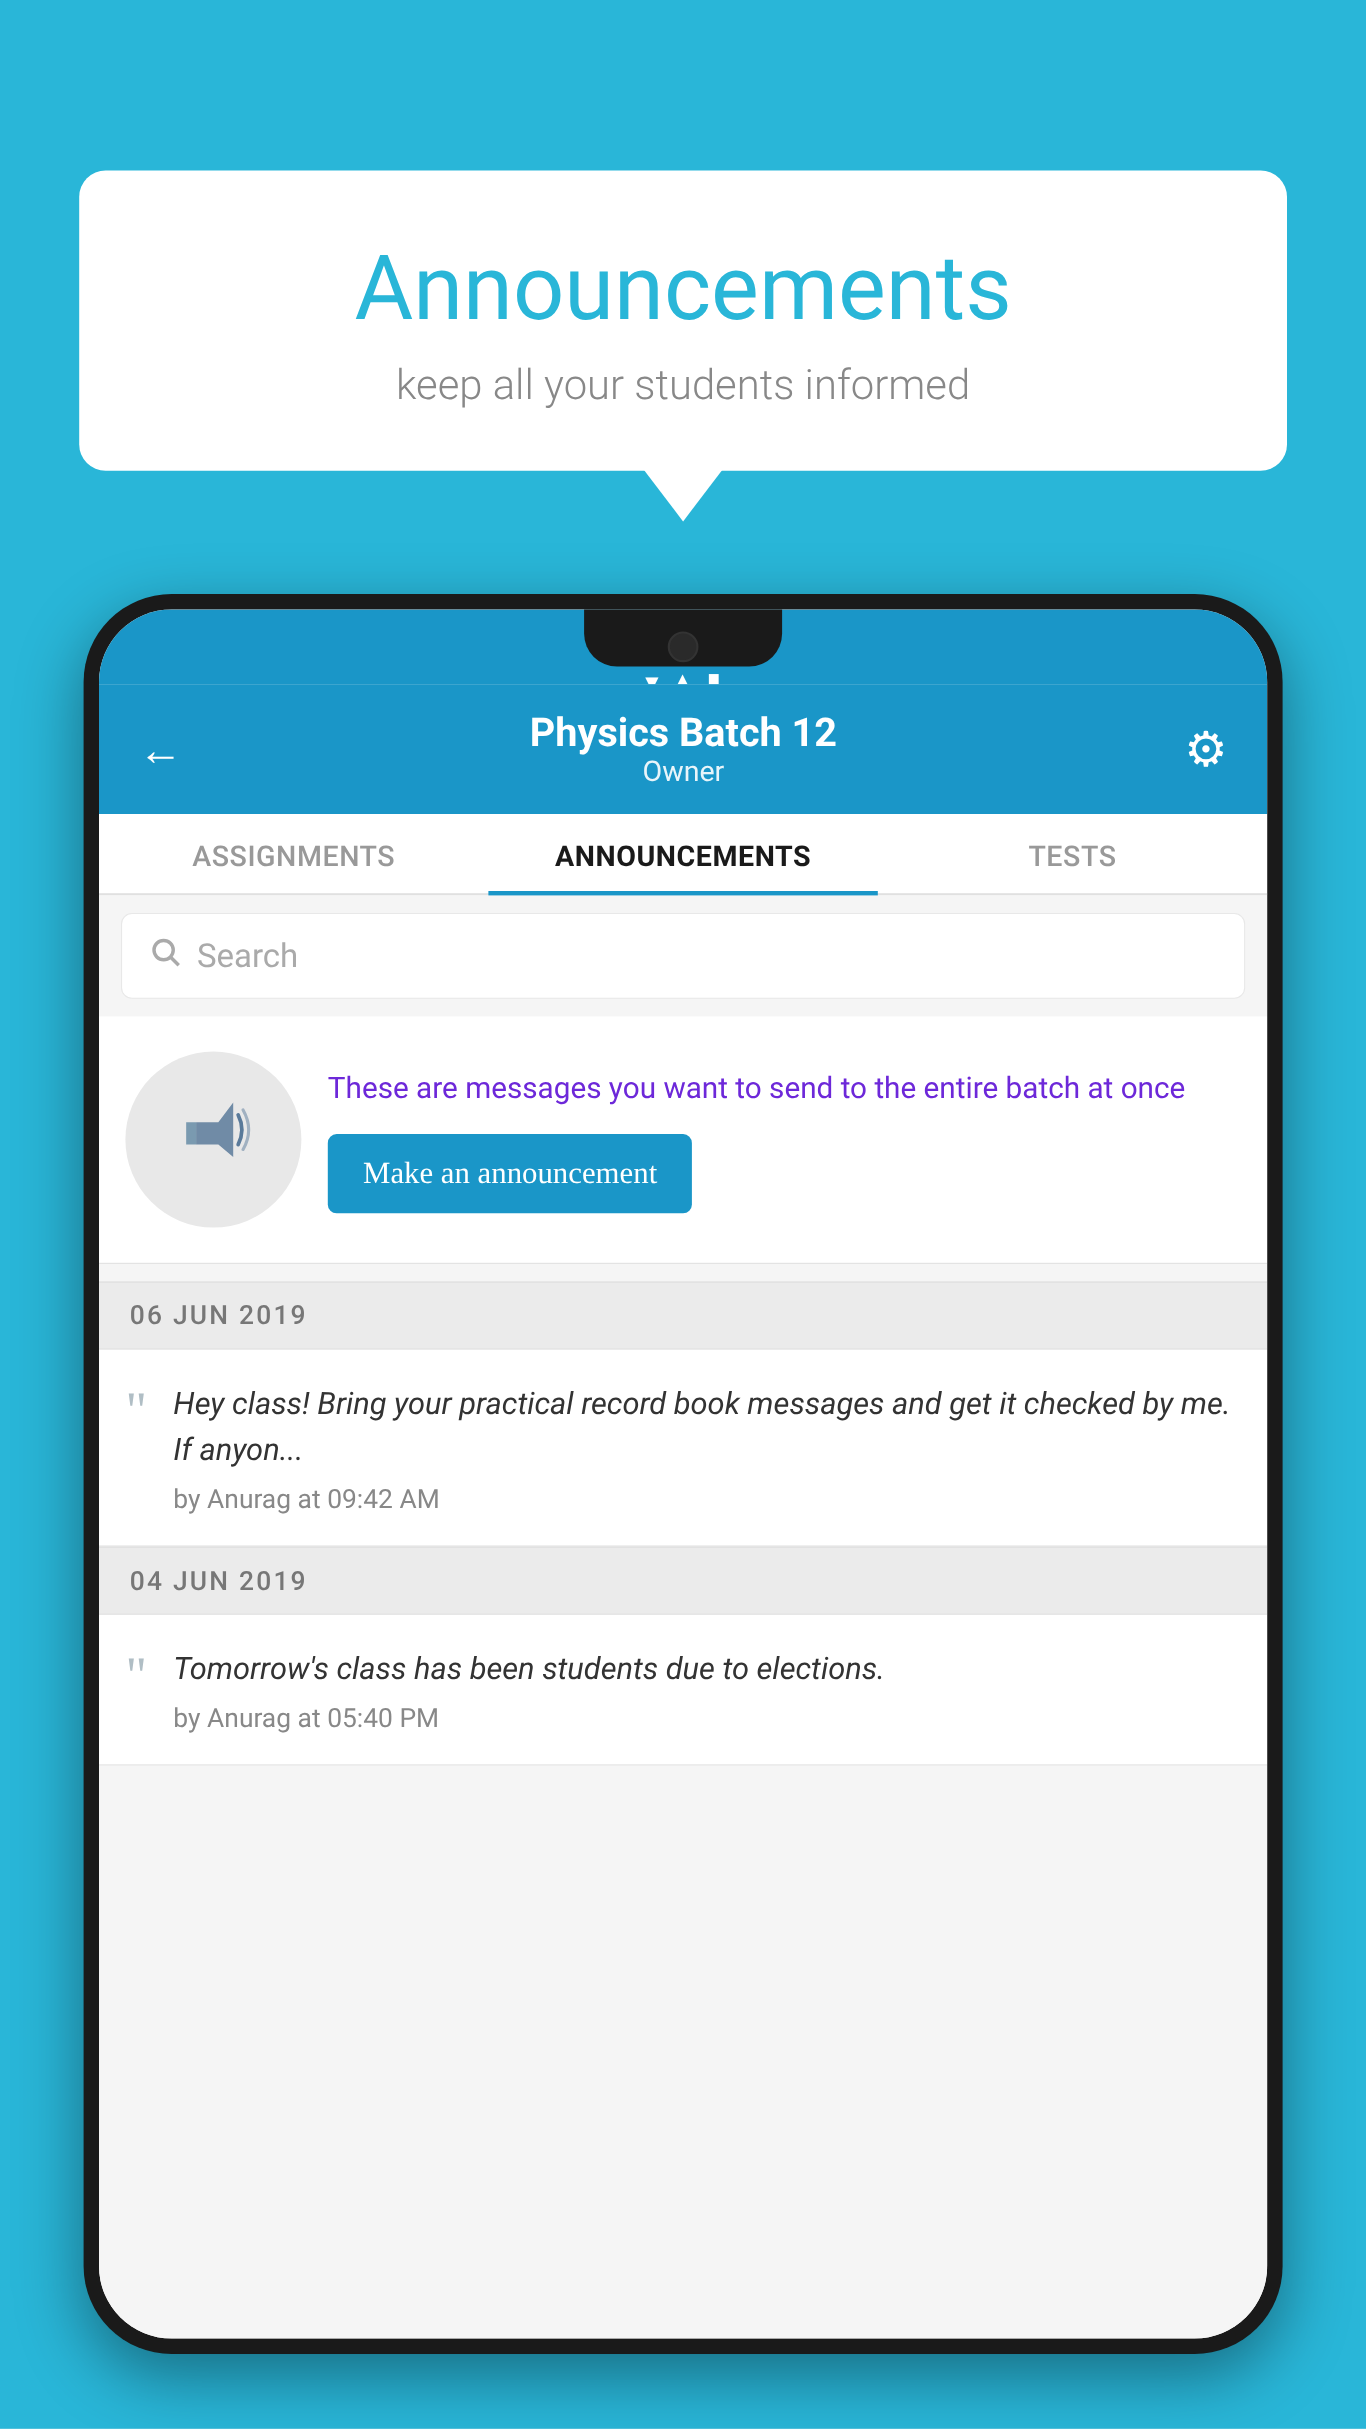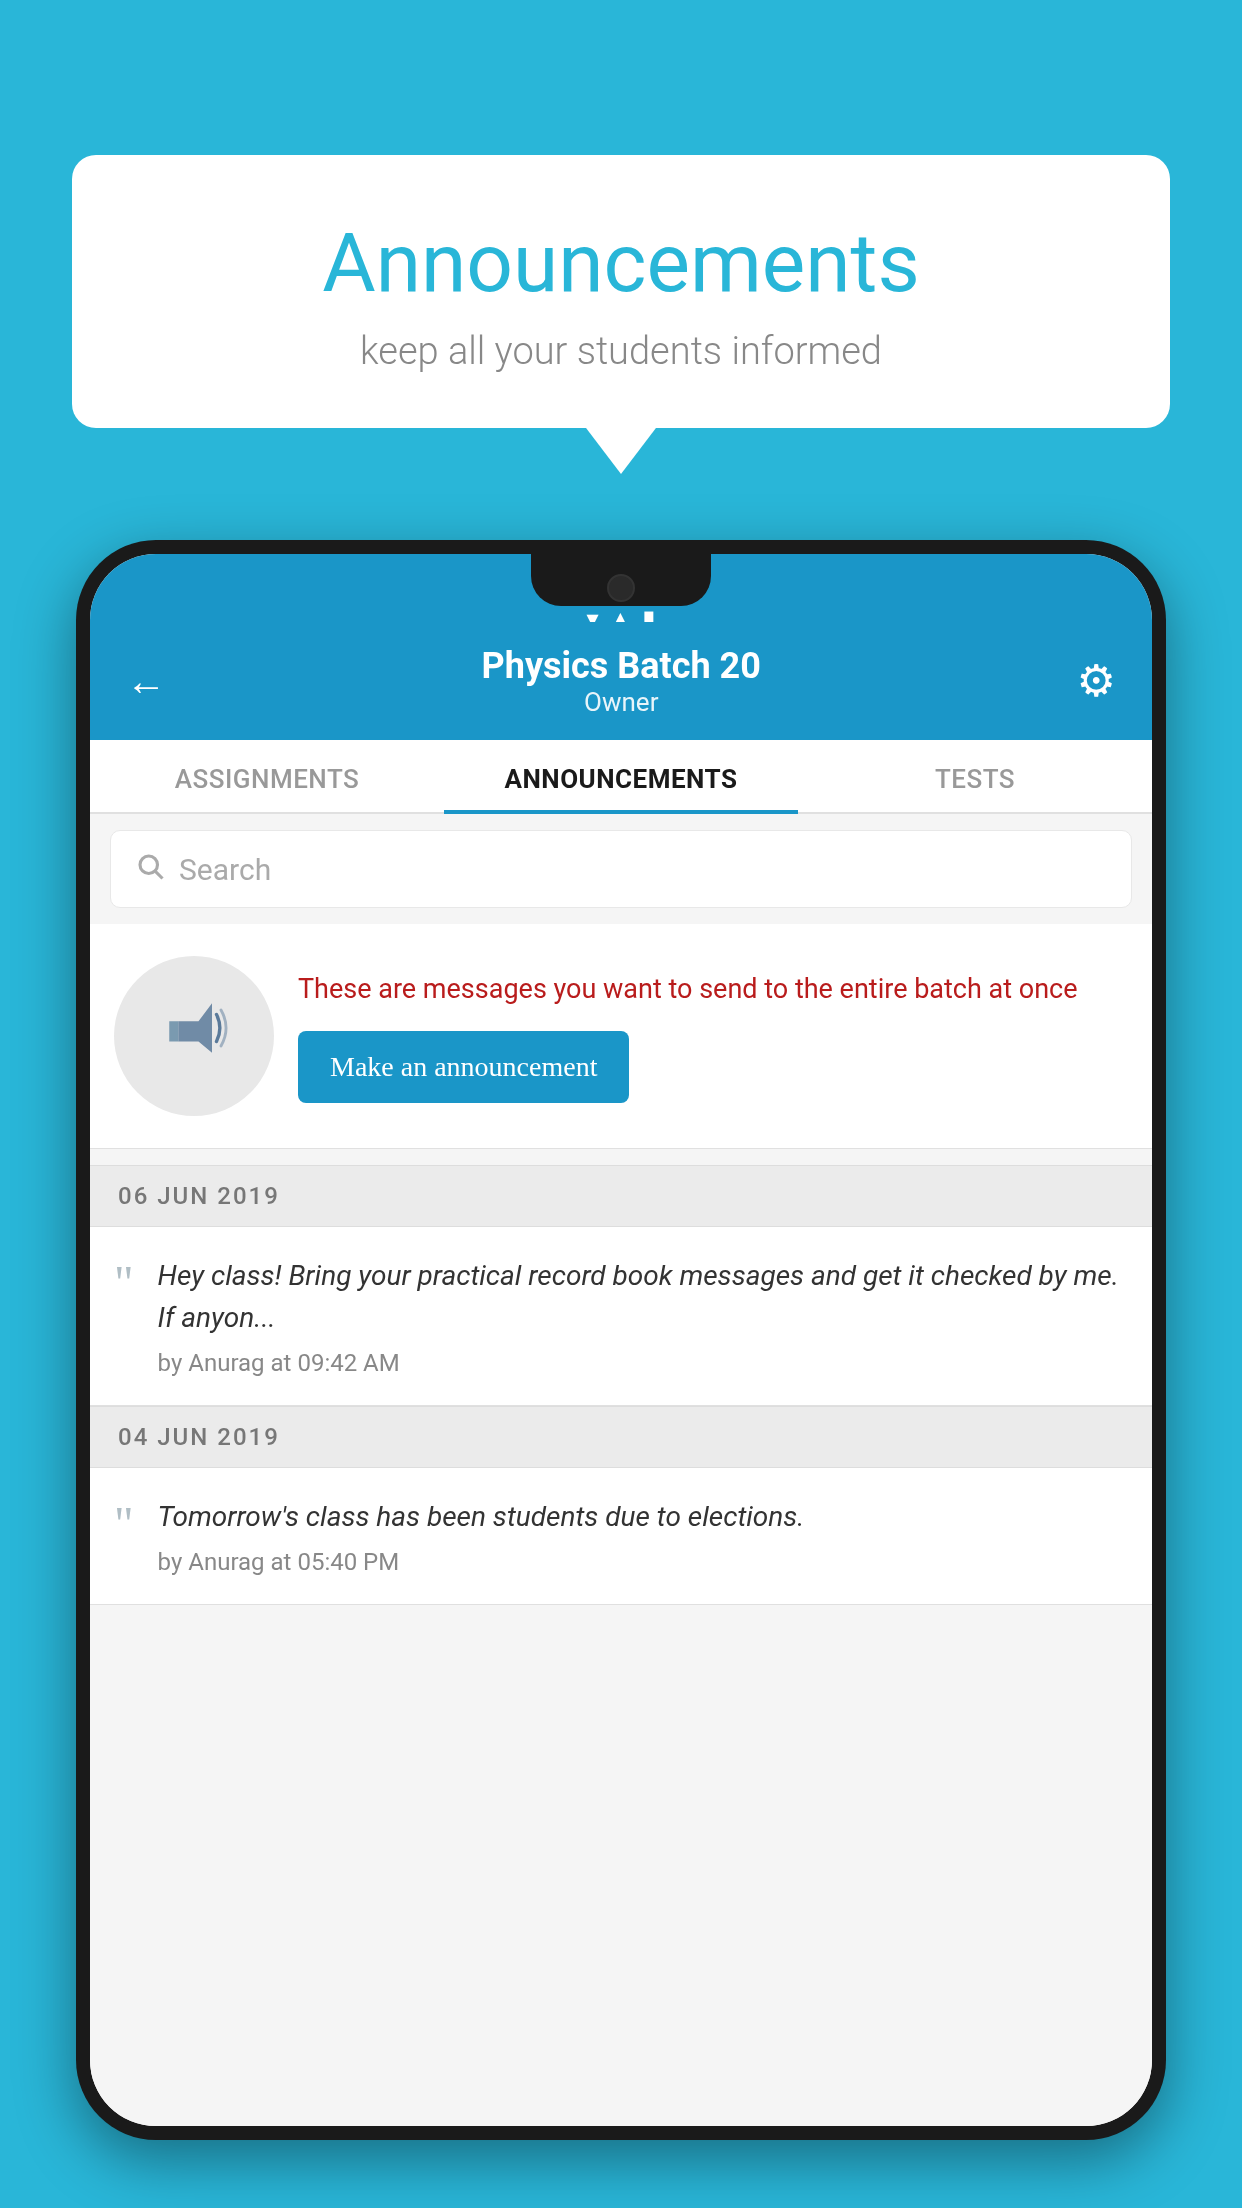--- a/index.html
+++ b/index.html
@@ -243,21 +243,21 @@
     }
     .megaphone-icon {
       font-size: 70px;
       color: #5a7a9a;
     }
     .promo-content {
       flex: 1;
     }
     .promo-desc {
       font-size: 27px;
-      color: #b91c1c;
+      color: #6d28d9;
       line-height: 1.5;
       margin-bottom: 22px;
     }
     .make-announcement-btn {
       background: #1a96C8;
       color: white;
       border: none;
       border-radius: 8px;
       padding: 20px 32px;
       font-size: 28px;
@@ -330,21 +330,21 @@
         <div class="status-icons">
           <span class="wifi-icon">▾</span>
           <span class="signal-icon">▲</span>
           <span class="battery-icon">▮</span>
         </div>
       </div>
 
       <div class="app-header">
         <span class="header-back">←</span>
         <div class="header-center">
-          <div class="header-title">Physics Batch 20</div>
+          <div class="header-title">Physics Batch 12</div>
           <div class="header-subtitle">Owner</div>
         </div>
         <span class="header-gear">⚙</span>
       </div>
 
       <div class="tabs-bar">
         <div class="tab-item">
           <span>ASSIGNMENTS</span>
         </div>
         <div class="tab-item active">

